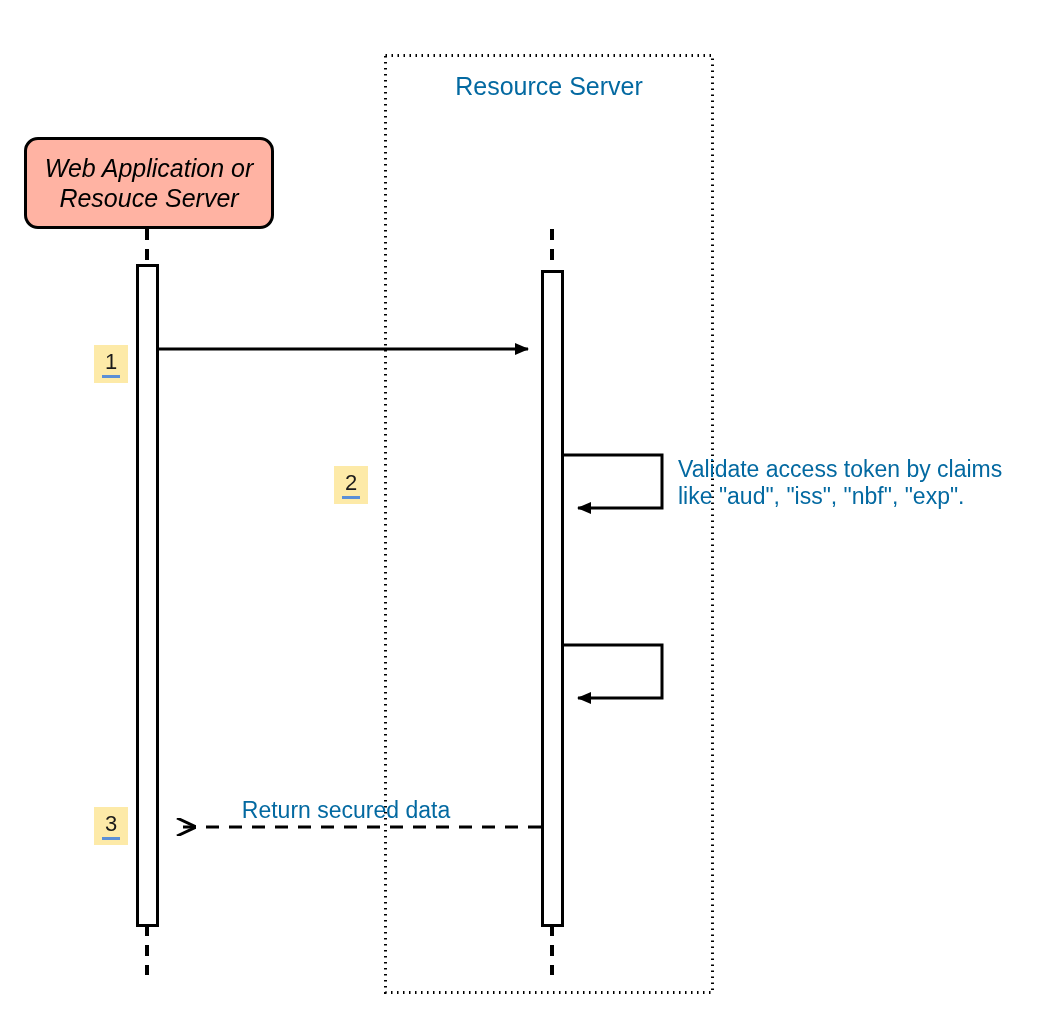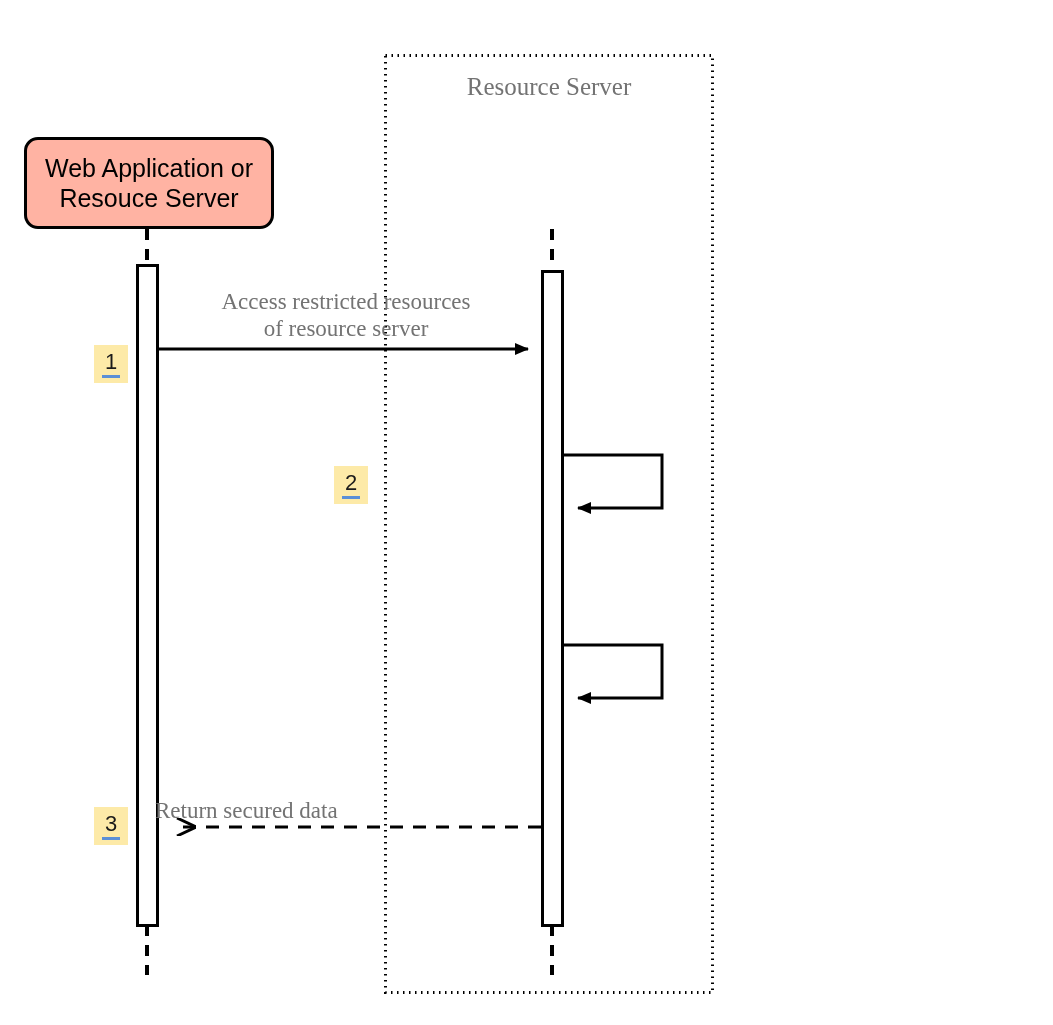--- a/index.html
+++ b/index.html
@@ -21,22 +21,22 @@
     height: 1025px;
   }
   svg.diagram-svg {
     position: absolute;
     left: 0; top: 0;
     width: 1053px;
     height: 1025px;
   }
   .lbl {
     position: absolute;
-    font-family: Liberation Serif, serif;
-    color: #737373;
+    font-family: Liberation Sans, sans-serif;
+    color: #0369a1;
     white-space: pre;
     line-height: 1.18;
   }
   
   .participant-box {
     position: absolute;
     box-sizing: border-box;
     border: 3px solid #000000;
     border-radius: 14px;
     display: flex;
@@ -44,20 +44,21 @@
     justify-content: center;
     text-align: center;
     font-size: 25px;
     color: #000000;
     line-height: 1.2;
   }
   #actor-left-box {
     left: 24px;  top: 137px;
     width: 250px; height: 92px;
     background: #ffb3a3;
+    font-style: italic;
   }
   #actor-right-box {
     left: 441px; top: 137px;
     width: 220px; height: 92px;
     background: #7ecaf0;
   }
   
   #boundary-title {
     left: 385px; top: 72px;
     width: 328px;
@@ -87,20 +88,21 @@
   
   #msg1-label {
     left: 155px; top: 288px;
     width: 382px;
     text-align: center;
     font-size: 23px;
   }
   #msg3-label {
     left: 155px; top: 797px;
     width: 382px;
+    text-align: center;
     font-size: 23px;
   }
   
   .self-note {
     font-size: 23px;
     text-align: left;
   }
   #note2 { left: 678px; top: 456px; width: 370px; }
   #note3 { left: 678px; top: 628px; width: 370px; }
 </style>
@@ -152,20 +154,20 @@
   <div class="step-badge" id="step-badge-1">
     <span>1</span>
   </div>
   <div class="step-badge" id="step-badge-2">
     <span>2</span>
   </div>
   <div class="step-badge" id="step-badge-3">
     <span>3</span>
   </div>
 
-  <div class="lbl" id="msg1-label">Access restricted resources
-of resource server</div>
 
+  <div class="lbl self-note" id="note2">Validate access token by claims
+like "aud", "iss", "nbf", "exp".</div>
 
 
   <div class="lbl" id="msg3-label">Return secured data</div>
 
 </div>
 
 </body></html>

